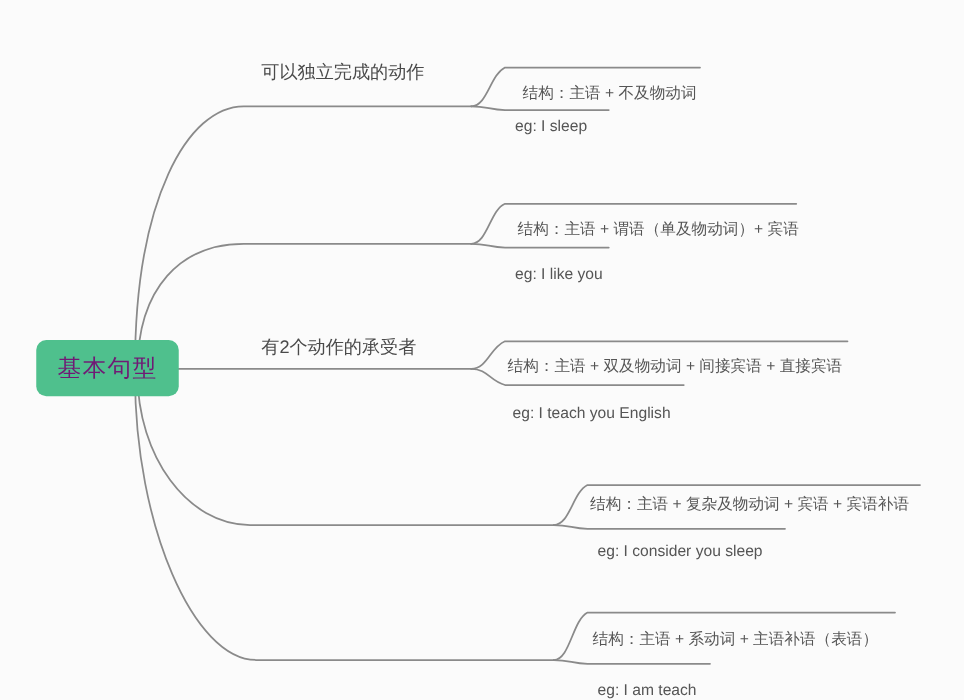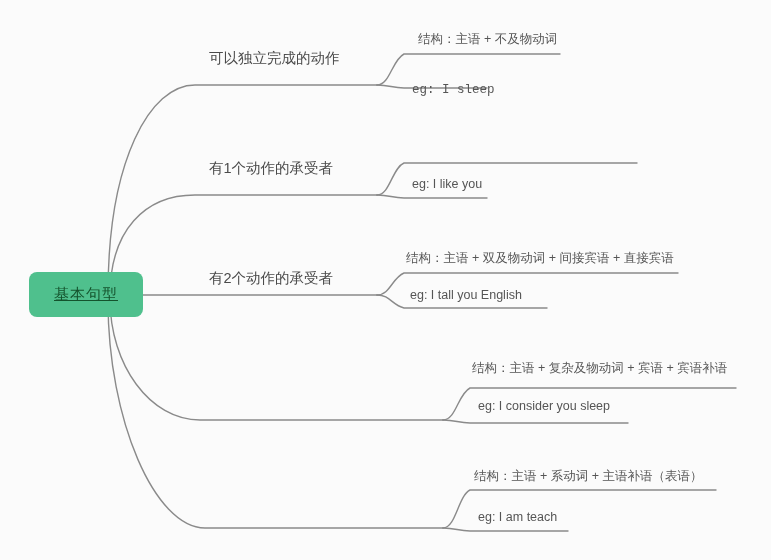--- a/index.html
+++ b/index.html
@@ -36,39 +36,39 @@
     width: 114px;
     height: 45px;
     background: #4FC08D;
     border-radius: 8px;
     display: flex;
     align-items: center;
     justify-content: center;
     box-sizing: border-box;
   }
   .root-label {
-    color: #14532d;
-    font-size: 15px;
+    color: #701a75;
+    font-size: 19px;
     letter-spacing: 1px;
     white-space: nowrap;
-    text-decoration: underline;
   }
   .branch-label {
     position: absolute;
     font-size: 14.5px;
     color: #4a4a4a;
     white-space: nowrap;
     line-height: 1;
   }
   .leaf-label {
     position: absolute;
     font-size: 12.5px;
     color: #555555;
     white-space: nowrap;
     line-height: 1;
+    margin-top: 35px;
   }
 </style>
 </head>
 <body>
 
 <div id="canvas">
 
   <svg class="edges" viewBox="0 0 771 560" xmlns="http://www.w3.org/2000/svg">
     <g fill="none" stroke="#8a8a8a" stroke-width="1.4" stroke-linecap="round">
 
@@ -98,28 +98,28 @@
       <path d="M443,528 C456,528 458,531 470,531 L568,531"></path>
     </g>
   </svg>
 
   <div class="root-node">
     <span class="root-label">基本句型</span>
   </div>
 
   <div class="branch-label" style="left:209px; top:51px;">可以独立完成的动作</div>
   <div class="leaf-label" style="left:418px; top:33px;">结构：主语 + 不及物动词</div>
-  <div class="leaf-label" style="left:412px; top:84px;font-family:Liberation Mono, monospace;">eg: I sleep</div>
+  <div class="leaf-label" style="left:412px; top:60px;">eg: I sleep</div>
 
-  <div class="branch-label" style="left:209px; top:161px;">有1个动作的承受者</div>
+  <div class="leaf-label" style="left:414px; top:142px;">结构：主语 + 谓语（单及物动词）+ 宾语</div>
   <div class="leaf-label" style="left:412px; top:178px;">eg: I like you</div>
 
   <div class="branch-label" style="left:209px; top:271px;">有2个动作的承受者</div>
   <div class="leaf-label" style="left:406px; top:252px;">结构：主语 + 双及物动词 + 间接宾语 + 直接宾语</div>
-  <div class="leaf-label" style="left:410px; top:289px;">eg: I tall you English</div>
+  <div class="leaf-label" style="left:410px; top:289px;">eg: I teach you English</div>
 
   <div class="leaf-label" style="left:472px; top:362px;">结构：主语 + 复杂及物动词 + 宾语 + 宾语补语</div>
   <div class="leaf-label" style="left:478px; top:400px;">eg: I consider you sleep</div>
 
   <div class="leaf-label" style="left:474px; top:470px;">结构：主语 + 系动词 + 主语补语（表语）</div>
   <div class="leaf-label" style="left:478px; top:511px;">eg: I am teach</div>
 
 </div>
 
 </body></html>

